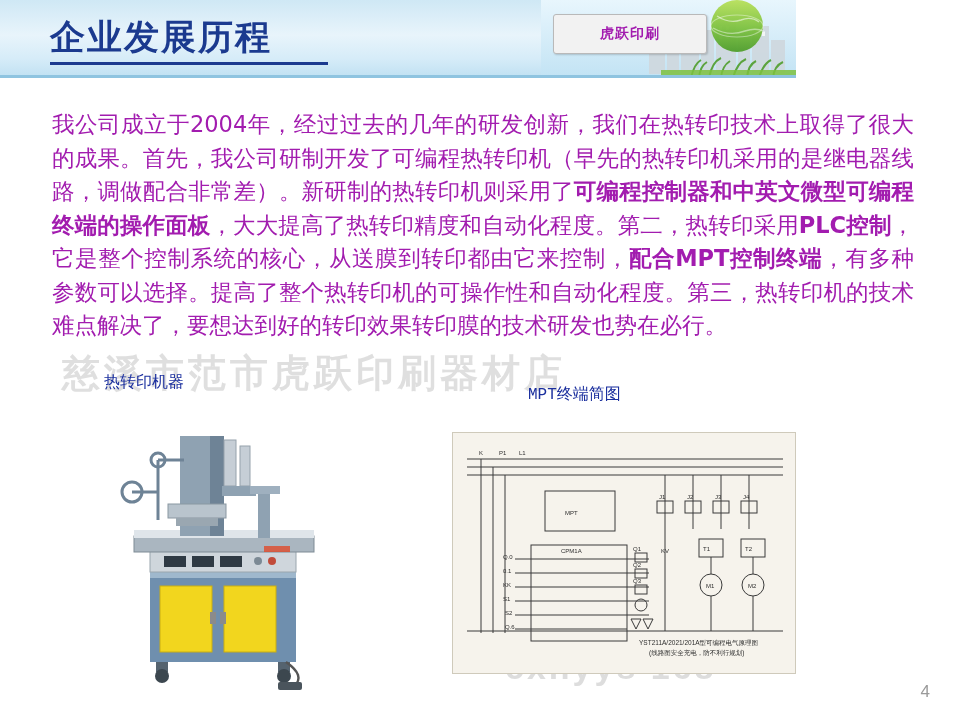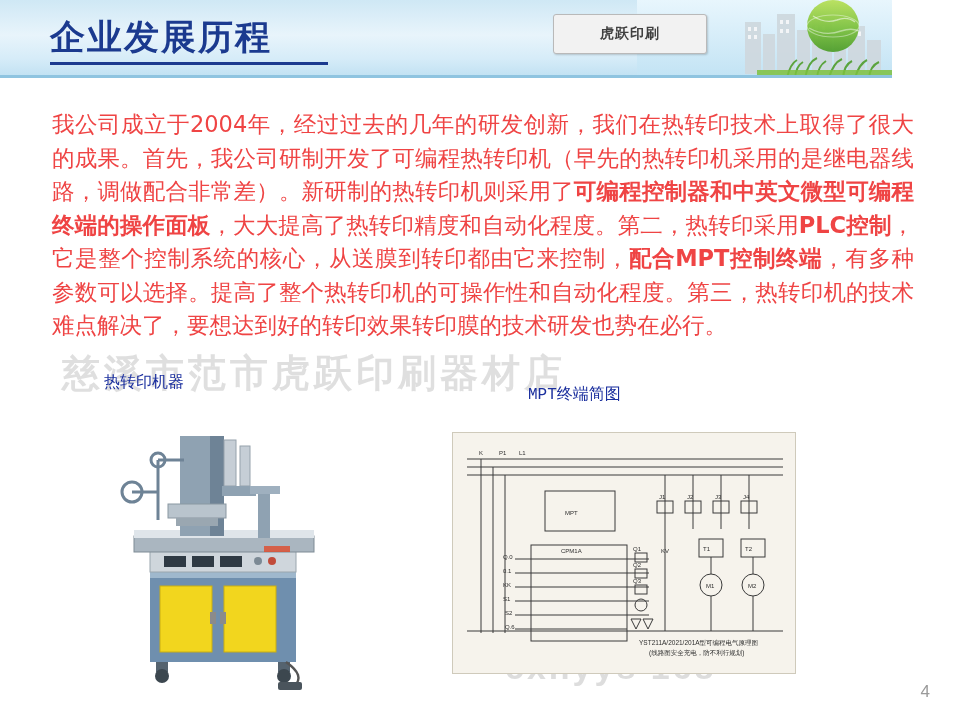--- a/index.html
+++ b/index.html
@@ -5,21 +5,21 @@
   html,body{margin:0;padding:0;}
   body{
     width:960px;height:720px;
     font-family:"Liberation Sans","DejaVu Sans",sans-serif;
     background:#ffffff;
     overflow:hidden;
     position:relative;
   }
   
   .header{
-    position:absolute;left:0;top:0;width:892px;height:78px;
+    position:absolute;left:0;top:0;width:796px;height:78px;
     background:linear-gradient(to bottom,#cfe8f5 0%,#e8f4fb 45%,#d6ecf8 75%,#bfe0f2 100%);
     overflow:hidden;
   }
   .header:after{
     content:"";position:absolute;left:0;bottom:0;width:960px;height:3px;
     background:#8fc4e0;
   }
   .header-title{
     position:absolute;left:50px;top:14px;
     font-size:35px;font-weight:bold;color:#1b3a8f;
@@ -29,31 +29,31 @@
   .title-underline{
     position:absolute;left:50px;top:62px;width:278px;height:3px;background:#1b3a8f;
   }
   .brand-box{
     position:absolute;left:553px;top:14px;width:152px;height:38px;
     background:#f2f2f2;border:1px solid #b9b9b9;border-radius:3px;
     box-shadow:1px 1px 2px rgba(0,0,0,.18);
     display:flex;align-items:center;justify-content:center;
   }
   .brand-text{
-    font-size:14px;font-weight:bold;color:#404040;letter-spacing:1px;
+    font-size:14px;font-weight:bold;color:#a21caf;letter-spacing:1px;
     font-family:"DejaVu Sans","Liberation Sans",sans-serif;
   }
   
   .art{
     position:absolute;right:0;top:0;width:255px;height:78px;overflow:hidden;
   }
   
   .body-text{
     position:absolute;left:52px;top:108px;width:862px;
-    font-size:22.5px;line-height:33.5px;color:#ef4444;
+    font-size:22.5px;line-height:33.5px;color:#a21caf;
     font-family:"DejaVu Sans","Liberation Sans",sans-serif;
     text-align:justify;
   }
   .body-text b{font-weight:bold;}
   
   .watermark{
     position:absolute;left:62px;top:348px;width:880px;
     font-size:38px;font-weight:bold;color:rgba(170,170,170,.38);
     letter-spacing:4px;white-space:nowrap;
     font-family:"DejaVu Sans","Liberation Sans",sans-serif;

